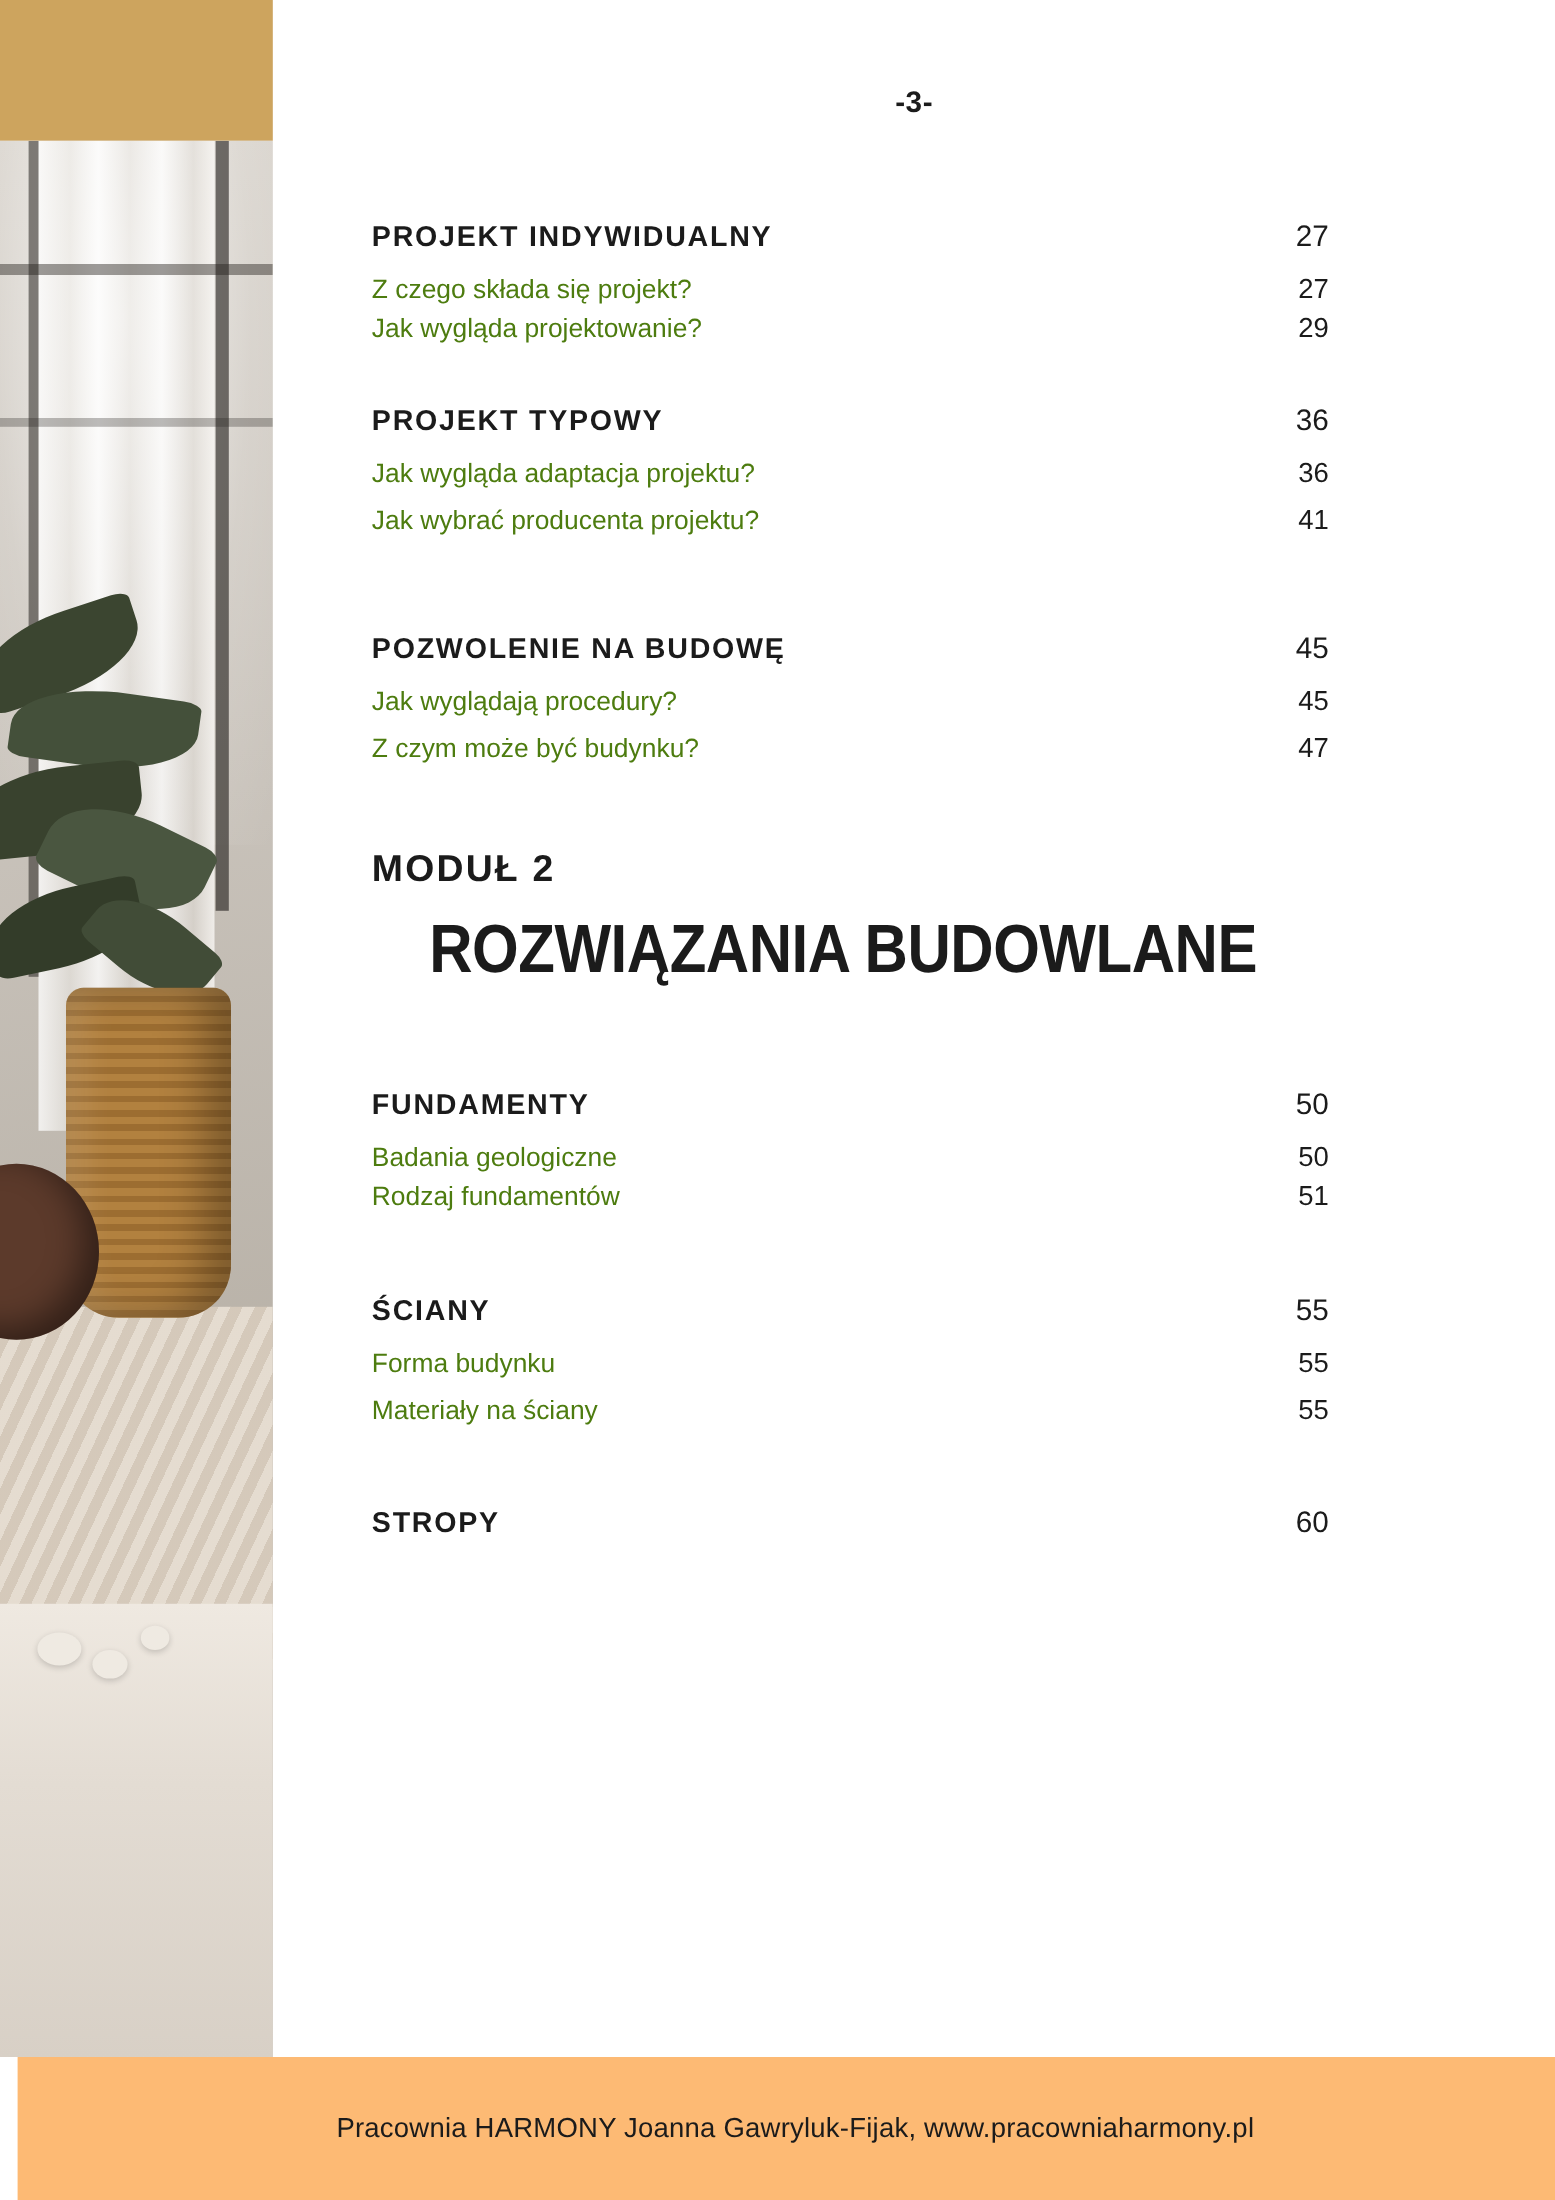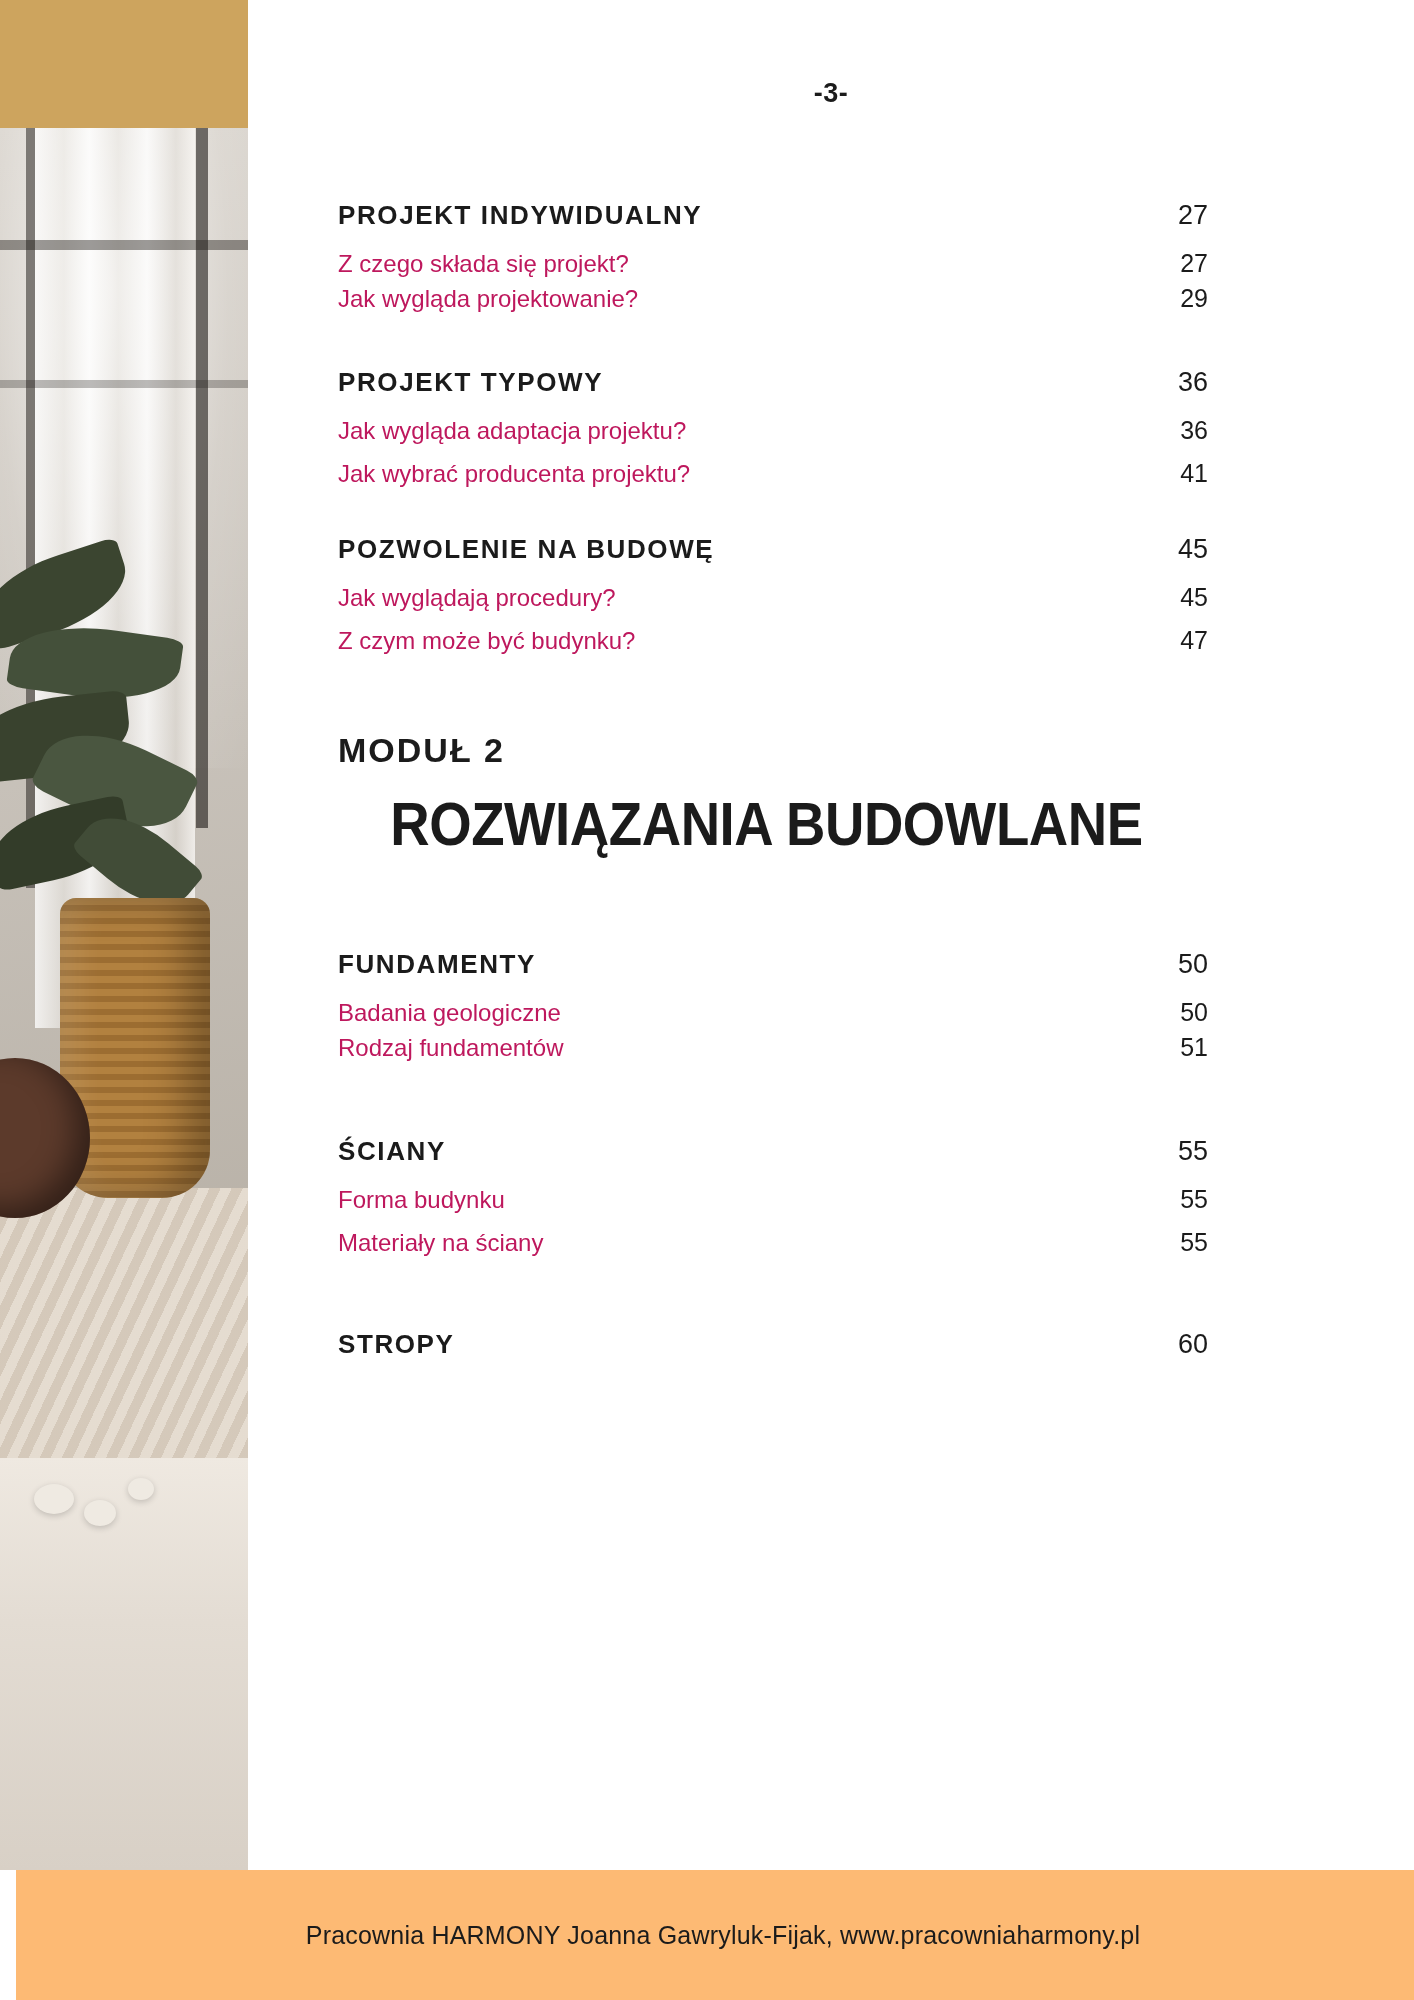--- a/index.html
+++ b/index.html
@@ -159,21 +159,21 @@
     font-weight: 400;
     padding-top: 10px;
   }
 
   .sub-row {
     margin-bottom: 6px;
   }
   .sub-row .label {
     font-size: 24px;
     font-weight: 400;
-    color: #be185d;
+    color: #4d7c0f;
   }
   .sub-row .num {
     font-size: 25px;
     font-weight: 400;
   }
 
   .num { min-width: 60px; }
 
   
   .module-block {
@@ -190,21 +190,21 @@
     font-weight: 800;
     letter-spacing: -0.5px;
     transform: scaleX(0.88);
     transform-origin: center;
     line-height: 1.02;
     white-space: nowrap;
   }
 
   
   .g1 { }
-  .g2 { margin-bottom: 36px; }
+  .g2 { margin-bottom: 76px; }
   .g3 { margin-bottom: 0; }
   .g4 { margin-bottom: 64px; }
   .g5 { margin-bottom: 62px; }
   .g6 { margin-bottom: 0; }
 
   .spaced .sub-row { margin-bottom: 14px; }
 
   
   .footer {
     position: absolute;

